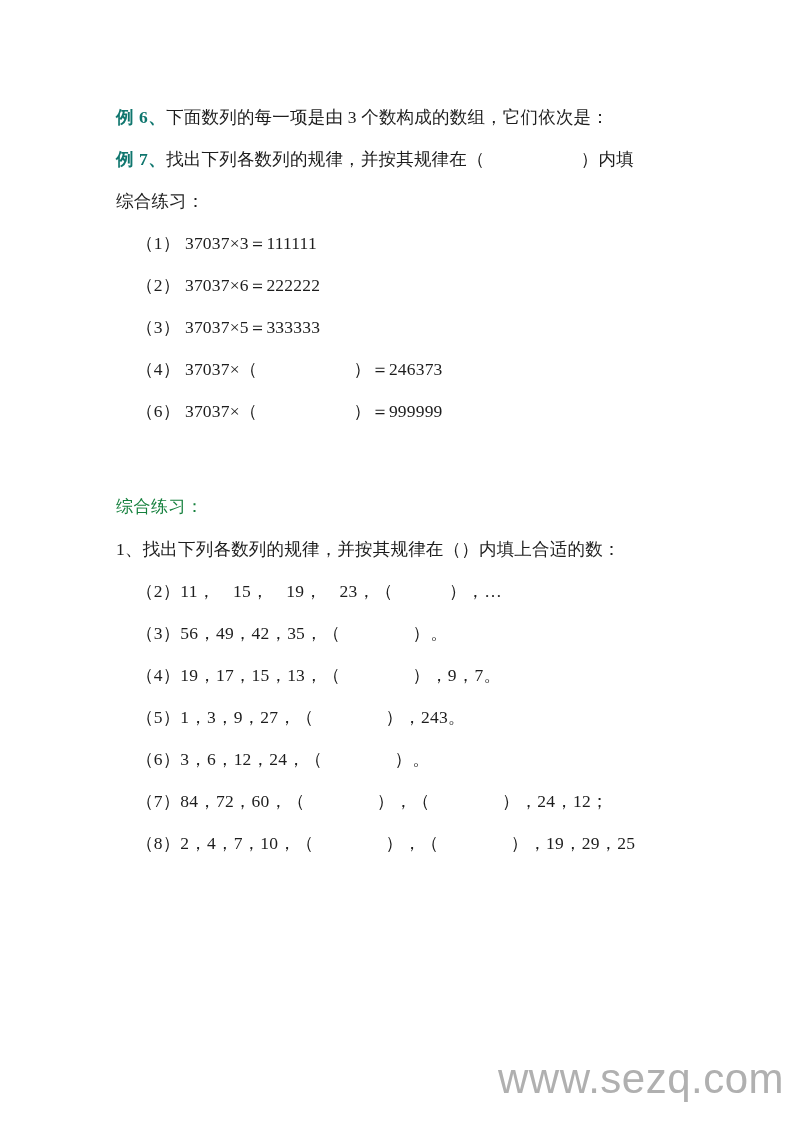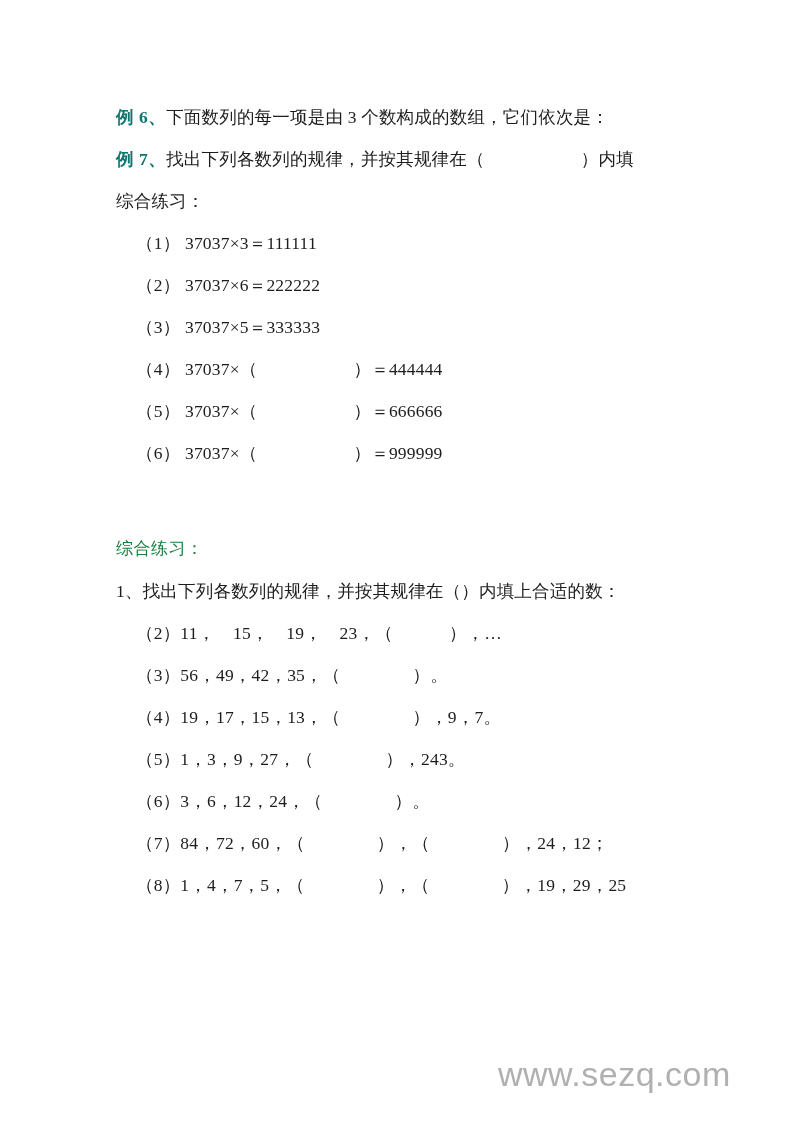--- a/index.html
+++ b/index.html
@@ -78,21 +78,21 @@
   .num {
     font-family: "Liberation Serif", "DejaVu Serif", serif;
   }
 
   
   .watermark {
     position: absolute;
     left: 498px;
     top: 1055px;
     font-family: "Liberation Sans", "DejaVu Sans", sans-serif;
-    font-size: 34px;
+    font-size: 42px;
     letter-spacing: 0.5px;
     color: #b0b0b0;
     white-space: nowrap;
     user-select: none;
   }
 </style>
 </head>
 <body>
 
 <div class="page">
@@ -116,25 +116,21 @@
     <div class="line indent">
       <span class="num">（2）</span>
       <span class="num">37037×6</span><span class="num">＝</span><span class="num">222222</span>
     </div>
     <div class="line indent">
       <span class="num">（3）</span>
       <span class="num">37037×5</span><span class="num">＝</span><span class="num">333333</span>
     </div>
     <div class="line indent">
       <span class="num">（4）</span>
-      <span class="num">37037×（</span><span class="gap-lg"></span><span class="num">）＝</span><span class="num">444444</span>
-    </div>
-    <div class="line indent">
-      <span class="num">（5）</span>
-      <span class="num">37037×（</span><span class="gap-lg"></span><span class="num">）＝</span><span class="num">666666</span>
+      <span class="num">37037×（</span><span class="gap-lg"></span><span class="num">）＝</span><span class="num">246373</span>
     </div>
     <div class="line indent">
       <span class="num">（6）</span>
       <span class="num">37037×（</span><span class="gap-lg"></span><span class="num">）＝</span><span class="num">999999</span>
     </div>
 
     <div class="spacer-lg"></div>
 
     <div class="section-head">综合练习：</div>
 
@@ -152,19 +148,19 @@
     <div class="line indent">
       <span class="num">（5）</span><span class="num">1，3，9，27，（</span><span class="gap-md"></span><span class="num">），243。</span>
     </div>
     <div class="line indent">
       <span class="num">（6）</span><span class="num">3，6，12，24，（</span><span class="gap-md"></span><span class="num">）。</span>
     </div>
     <div class="line indent">
       <span class="num">（7）</span><span class="num">84，72，60，（</span><span class="gap-md"></span><span class="num">），（</span><span class="gap-md"></span><span class="num">），24，12；</span>
     </div>
     <div class="line indent">
-      <span class="num">（8）</span><span class="num">1，4，7，5，（</span><span class="gap-md"></span><span class="num">），（</span><span class="gap-md"></span><span class="num">），19，29，25</span>
+      <span class="num">（8）</span><span class="num">2，4，7，10，（</span><span class="gap-md"></span><span class="num">），（</span><span class="gap-md"></span><span class="num">），19，29，25</span>
     </div>
 
   </div>
 
   <div class="watermark">www.sezq.com</div>
 </div>
 
 </body></html>

